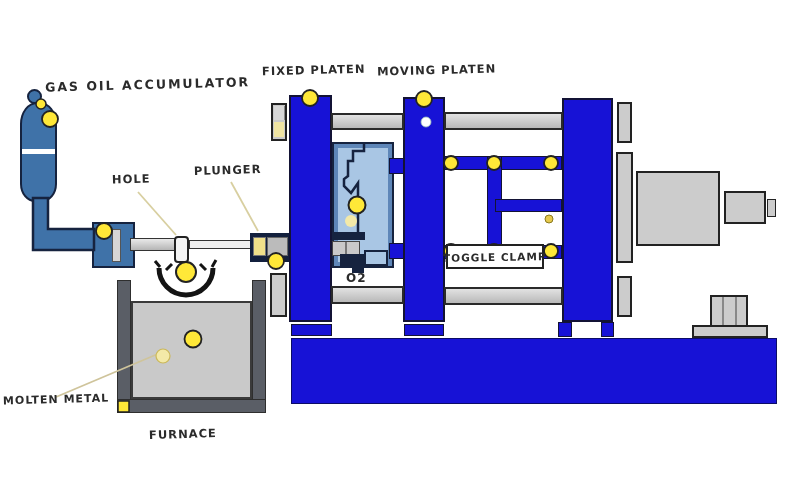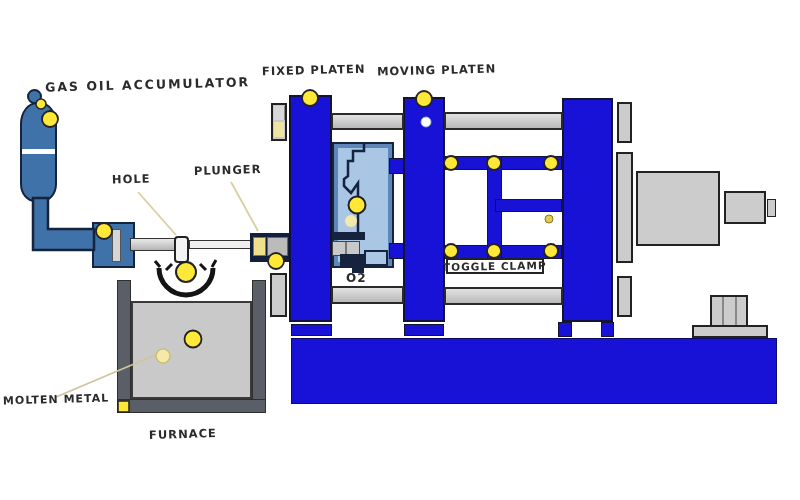--- a/index.html
+++ b/index.html
@@ -127,19 +127,19 @@
     <circle cx="163" cy="356" r="7" fill="#f3e9a8" stroke="#cbb85a" stroke-width="1.2"></circle>
     <rect x="118" y="401" width="11" height="11" fill="#ffe838" stroke="#222" stroke-width="1.5"></rect>
   </svg>
 
   <div class="label" style="left:45px;top:77px;font-size:12.5px;letter-spacing:2px;">GAS OIL ACCUMULATOR</div>
   <div class="label" style="left:262px;top:63px;">FIXED PLATEN</div>
   <div class="label" style="left:377px;top:63px;">MOVING PLATEN</div>
   <div class="label" style="left:112px;top:172px;">HOLE</div>
   <div class="label" style="left:194px;top:163px;">PLUNGER</div>
   <div class="label" style="left:346px;top:271px;font-size:12px;transform:none;">O2</div>
-  <div class="abs whitebox" style="left:446px;top:258px;width:98px;height:16px;display:flex;align-items:center;justify-content:center;">
+  <div class="abs whitebox" style="left:446px;top:244px;width:98px;height:25px;display:flex;align-items:center;justify-content:center;">
     <span class="label" style="position:static;font-size:10.5px;transform:rotate(-1deg);">TOGGLE CLAMP</span>
   </div>
   <div class="label" style="left:3px;top:393px;font-size:11px;">MOLTEN METAL</div>
   <div class="label" style="left:149px;top:427px;">FURNACE</div>
 
 </div>
 
 </body></html>

